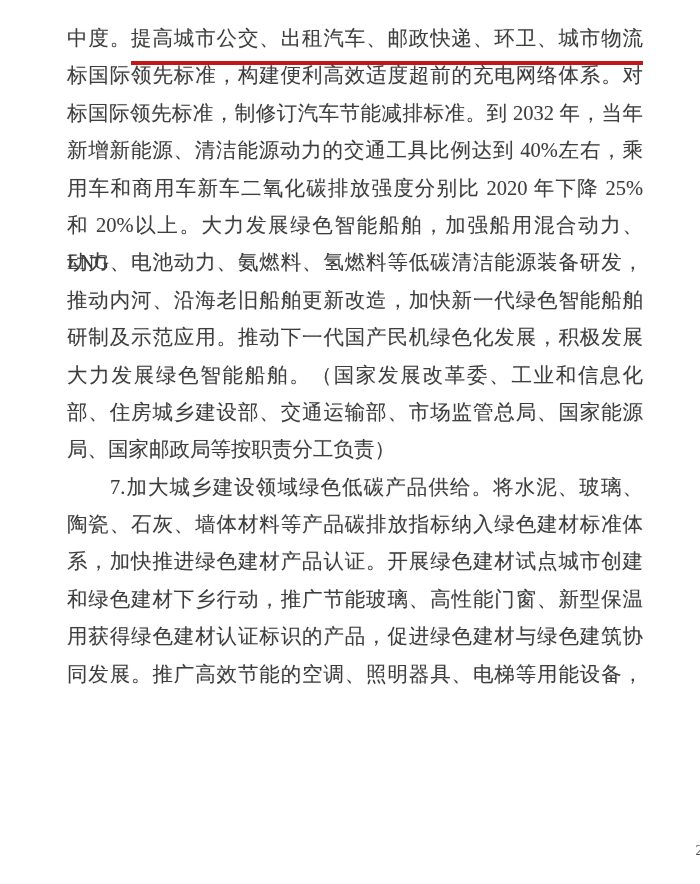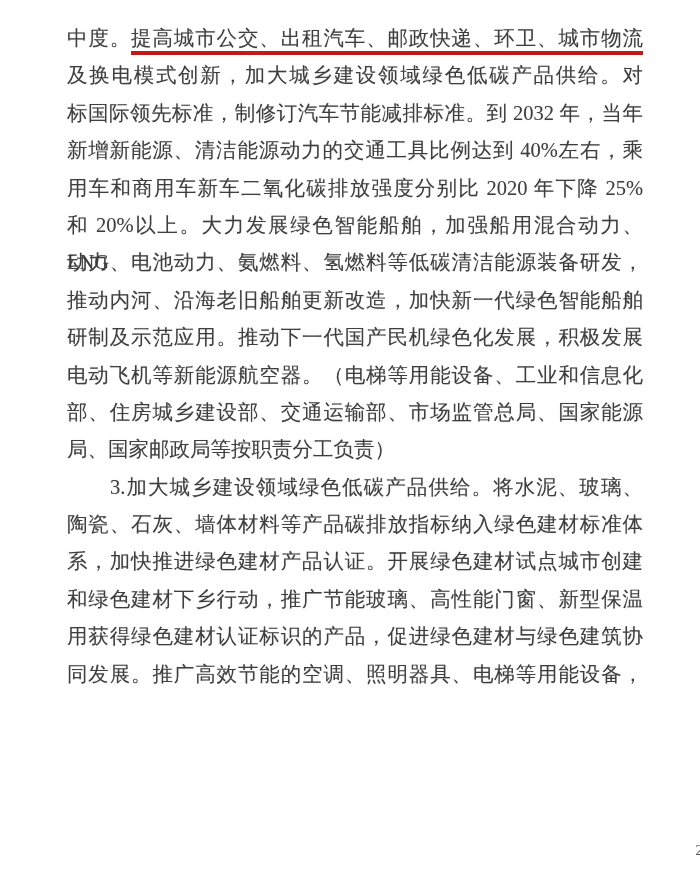--- a/index.html
+++ b/index.html
@@ -33,21 +33,21 @@
   }
   .line.short {
     text-align: center;
     text-align-last: left;
   }
   .line.indent {
     text-indent: 43px;
   }
   .ul-red {
     border-bottom: 4px solid #c41717;
-    padding-bottom: 2px;
+    padding-bottom: 12px;
   }
   .page-number {
     position: absolute;
     top: 842px;
     left: 12px;
     width: 100%;
     text-align: right;
     font-size: 14.5px;
     color: #4a4a4a;
     letter-spacing: 1px;
@@ -55,34 +55,34 @@
 </style>
 </head>
 <body>
 
 <div class="page">
   <div class="textblock">
 
     <div class="line"><span>中度。</span><span class="ul-red">提高城市公交、出租汽车、邮政快递、环卫、城市物流</span></div>
 
 
-    <div class="line"><span>及换电模式创新，加大城乡建设领域绿色低碳产品供给。对</span></div>
+    <div class="line"><span>标国际领先标准，构建便利高效适度超前的充电网络体系。对</span></div>
     <div class="line"><span>标国际领先标准，制修订汽车节能减排标准。到 2032 年，当年</span></div>
     <div class="line"><span>新增新能源、清洁能源动力的交通工具比例达到 40%左右，乘</span></div>
     <div class="line"><span>用车和商用车新车二氧化碳排放强度分别比 2020 年下降 25%</span></div>
     <div class="line"><span>和 20%以上。大力发展绿色智能船舶，加强船用混合动力、LNG</span></div>
     <div class="line"><span>动力、电池动力、氨燃料、氢燃料等低碳清洁能源装备研发，</span></div>
     <div class="line"><span>推动内河、沿海老旧船舶更新改造，加快新一代绿色智能船舶</span></div>
     <div class="line"><span>研制及示范应用。推动下一代国产民机绿色化发展，积极发展</span></div>
-    <div class="line"><span>电动飞机等新能源航空器。（电梯等用能设备、工业和信息化</span></div>
+    <div class="line"><span>大力发展绿色智能船舶。（国家发展改革委、工业和信息化</span></div>
     <div class="line"><span>部、住房城乡建设部、交通运输部、市场监管总局、国家能源</span></div>
 
     <div class="line short"><span>局、国家邮政局等按职责分工负责）</span></div>
 
-    <div class="line indent"><span>3.加大城乡建设领域绿色低碳产品供给。将水泥、玻璃、</span></div>
+    <div class="line indent"><span>7.加大城乡建设领域绿色低碳产品供给。将水泥、玻璃、</span></div>
 
     <div class="line"><span>陶瓷、石灰、墙体材料等产品碳排放指标纳入绿色建材标准体</span></div>
     <div class="line"><span>系，加快推进绿色建材产品认证。开展绿色建材试点城市创建</span></div>
     <div class="line"><span>和绿色建材下乡行动，推广节能玻璃、高性能门窗、新型保温</span></div>
     <div class="line"><span>用获得绿色建材认证标识的产品，促进绿色建材与绿色建筑协</span></div>
     <div class="line"><span>同发展。推广高效节能的空调、照明器具、电梯等用能设备，</span></div>
 
   </div>
 
   <div class="page-number">20</div>

